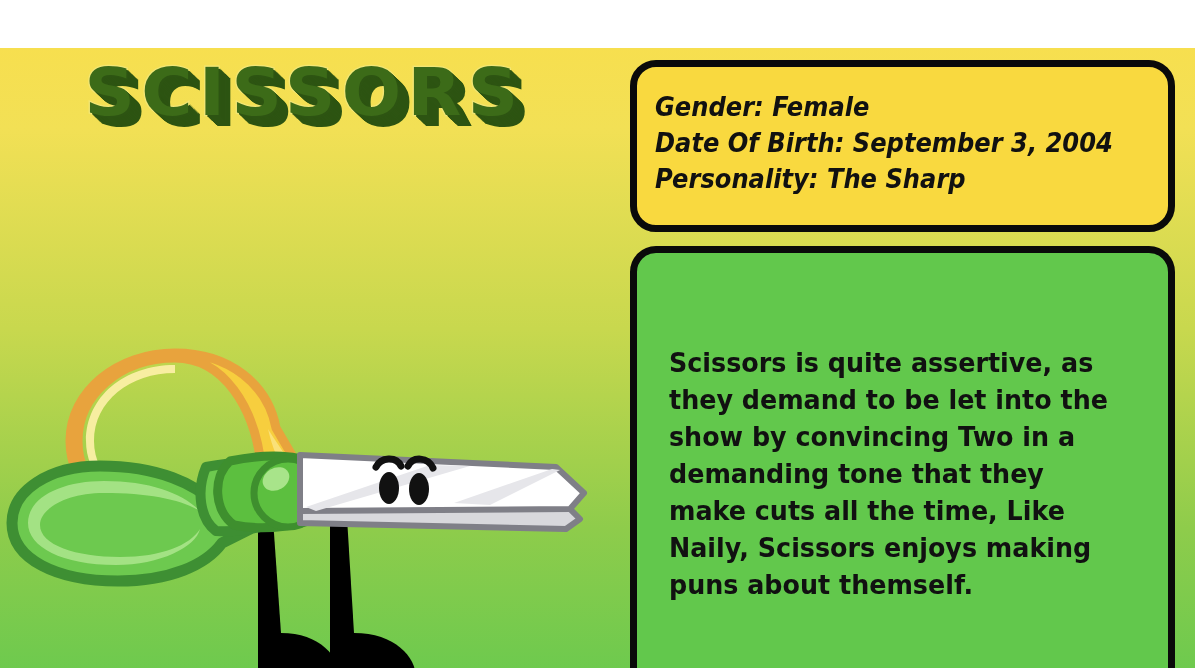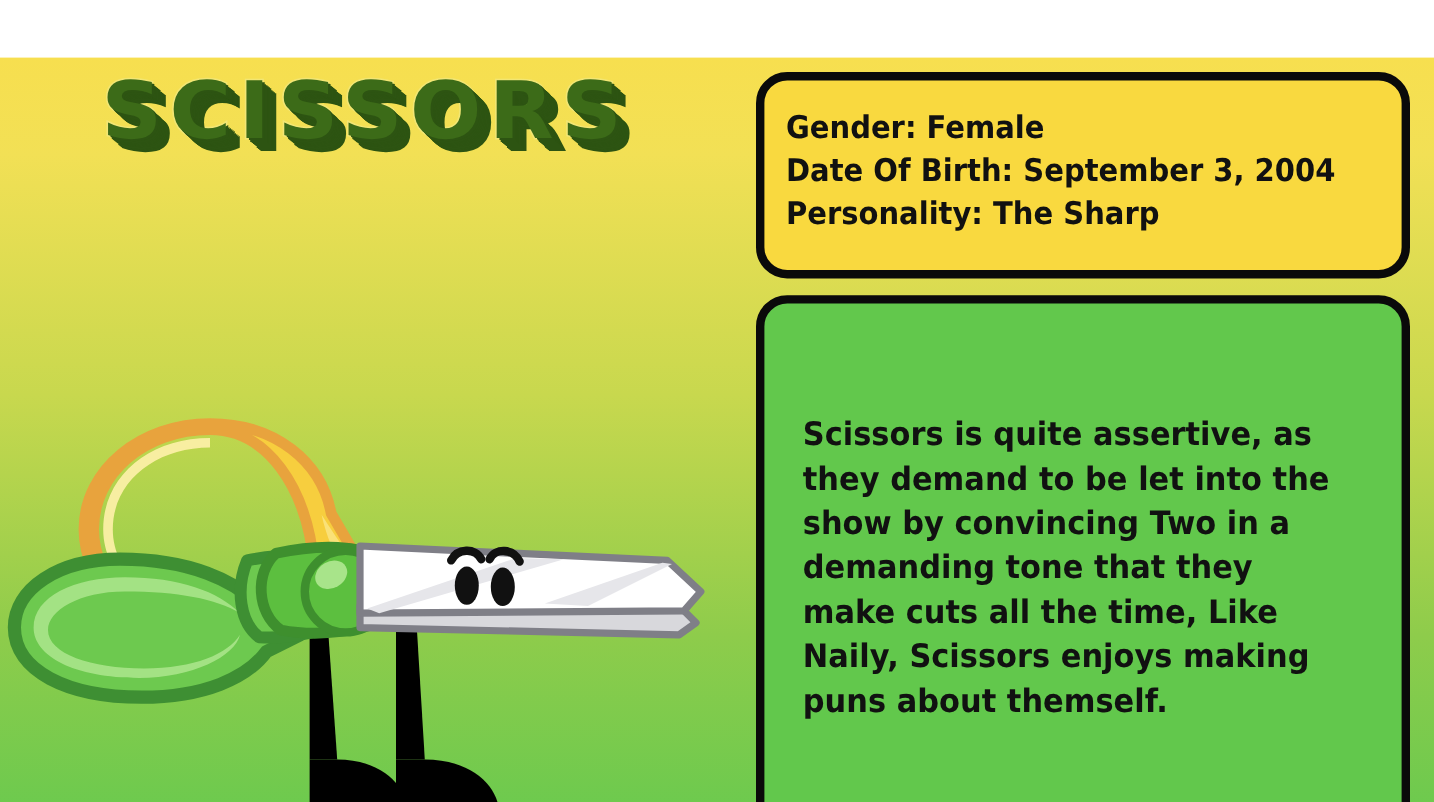--- a/index.html
+++ b/index.html
@@ -56,20 +56,21 @@
     border: 7px solid #0a0a0a;
     border-radius: 26px;
   }
   #info-box {
     left: 630px;
     top: 12px;
     width: 545px;
     height: 172px;
     background: #f9d93f;
     padding: 22px 0 0 18px;
+    font-style: italic;
   }
   #desc-box {
     left: 630px;
     top: 198px;
     width: 545px;
     height: 455px;
     background: #62c84c;
     padding: 0 32px;
     display: flex;
     align-items: center;

